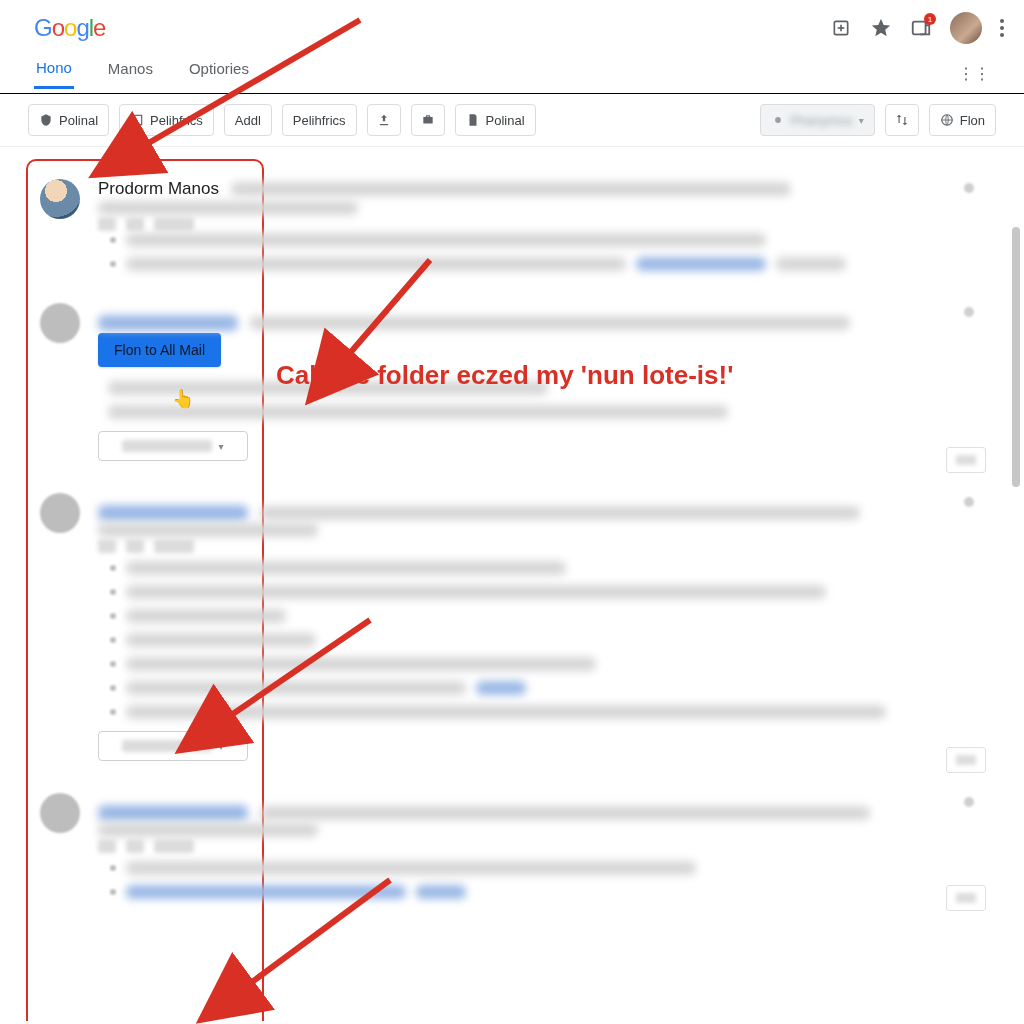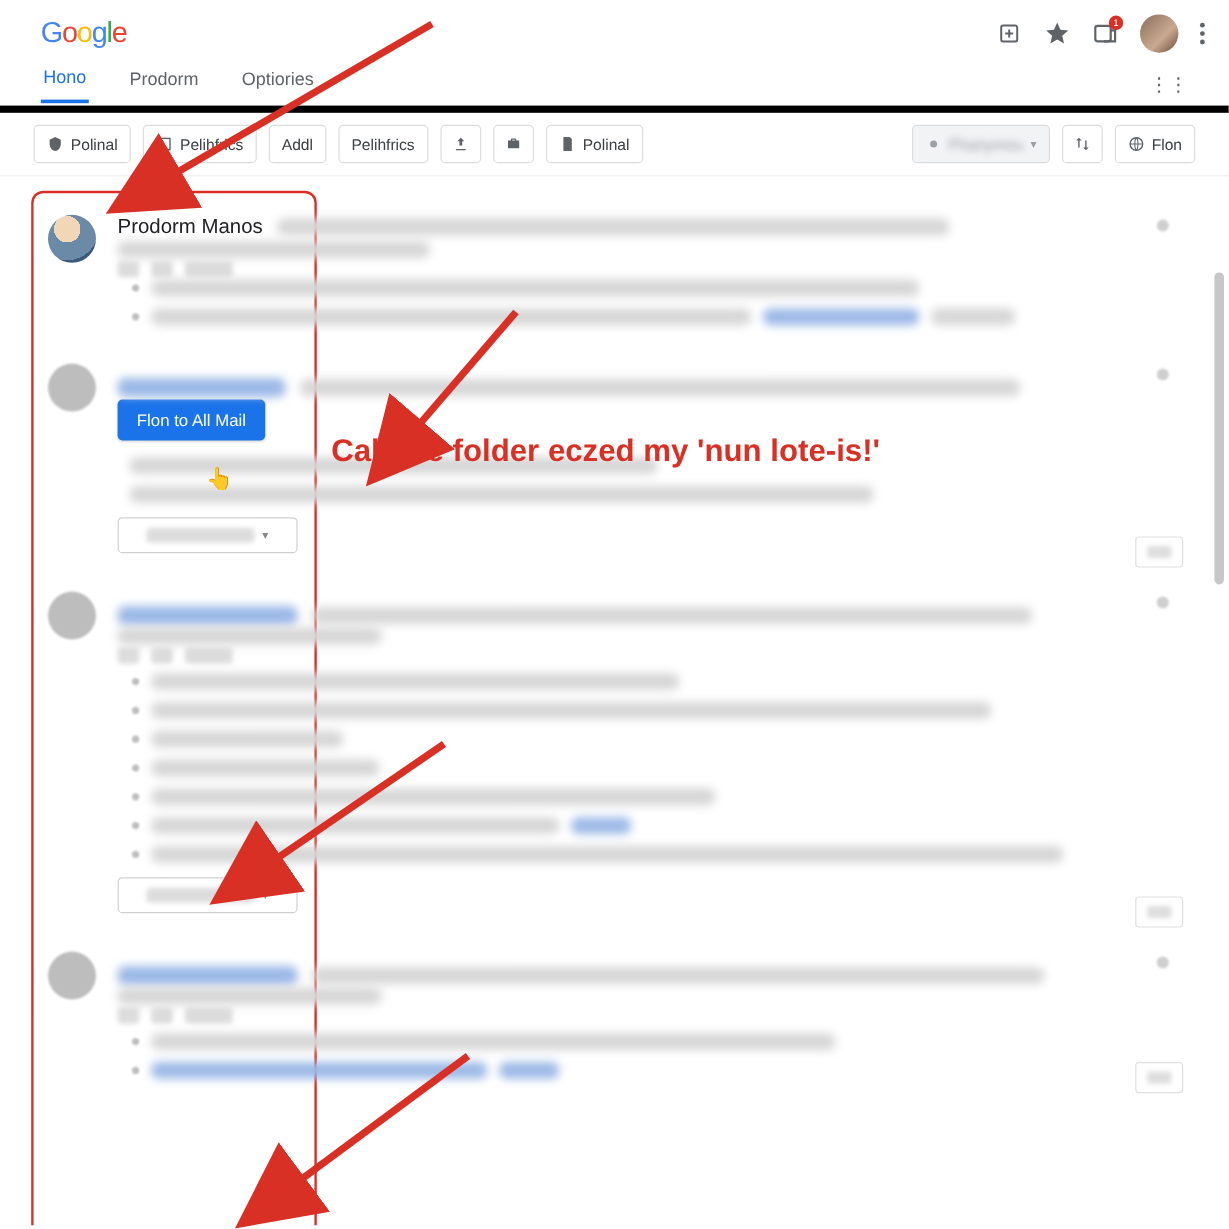--- a/index.html
+++ b/index.html
@@ -93,21 +93,21 @@
     background: linear-gradient(135deg,#8a6d5c 0%, #c9a990 60%, #6b4a39 100%);
   }
   .kebab { display:flex;flex-direction:column;gap:3px;cursor:pointer;}
   .kebab span{width:4px;height:4px;border-radius:50%;background:#5f6368;}
 
   
   .tabs {
     display:flex;
     align-items:center;
     padding: 0 34px;
-    border-bottom:6px solid #000000;
+    border-bottom:1px solid #000000;
     gap:32px;
     height:40px;
   }
   .tab {
     color:#5f6368;
     font-size:15px;
     padding: 0 2px 10px;
     cursor:pointer;
   }
   .tab.active {
@@ -208,21 +208,21 @@
   .bullet-list .bullet { width:6px;height:6px;background:#bdbdbd;border-radius:50%; filter:blur(1px);}
   .dropdown-blur {
     border:1px solid #d0d0d0; border-radius:4px;
     height:30px; width:150px;
     display:flex;align-items:center;justify-content:center;
     gap:6px; filter:blur(.3px);
   }
   .dropdown-blur span.db { width:90px;height:12px;background:#dcdcdc;border-radius:3px;filter:blur(2px);}
   .dropdown-blur .car { font-size:10px;color:#888;}
   .act-btn {
-    background:#1a73e8;color:#ffffff;border:none;border-radius:4px;
+    background:#1a73e8;color:#0f172a;border:none;border-radius:4px;
     height:34px;padding:0 16px;font-size:14px;cursor:pointer;
     box-shadow:0 1px 2px rgba(0,0,0,.15);
   }
   .mini-right {
     position:absolute; right:10px; bottom:6px;
     width:40px;height:26px;border:1px solid #e0e0e0;border-radius:3px;
     background:#fff; filter:blur(.3px);
     display:flex;align-items:center;justify-content:center;
   }
   .mini-right span { width:20px;height:10px;background:#ddd;filter:blur(2px);}
@@ -289,21 +289,21 @@
     <div class="kebab">
         <span></span>
         <span></span>
         <span></span>
       </div>
   </div>
 </div>
 
 <div class="tabs">
   <div class="tab active">Hono</div>
-  <div class="tab">Prodorm</div>
+  <div class="tab">Manos</div>
   <div class="tab">Optiories</div>
   <div class="tab-right-icon">⋮⋮</div>
 </div>
 
 <div class="chips-row">
   <div class="chip">
     <svg class="cicon" viewBox="0 0 24 24">
         <path fill="#5f6368" d="M12 2l8 4v6c0 5-3.4 9.3-8 10-4.6-.7-8-5-8-10V6l8-4z"></path>
       </svg>
     <span>Polinal</span>

